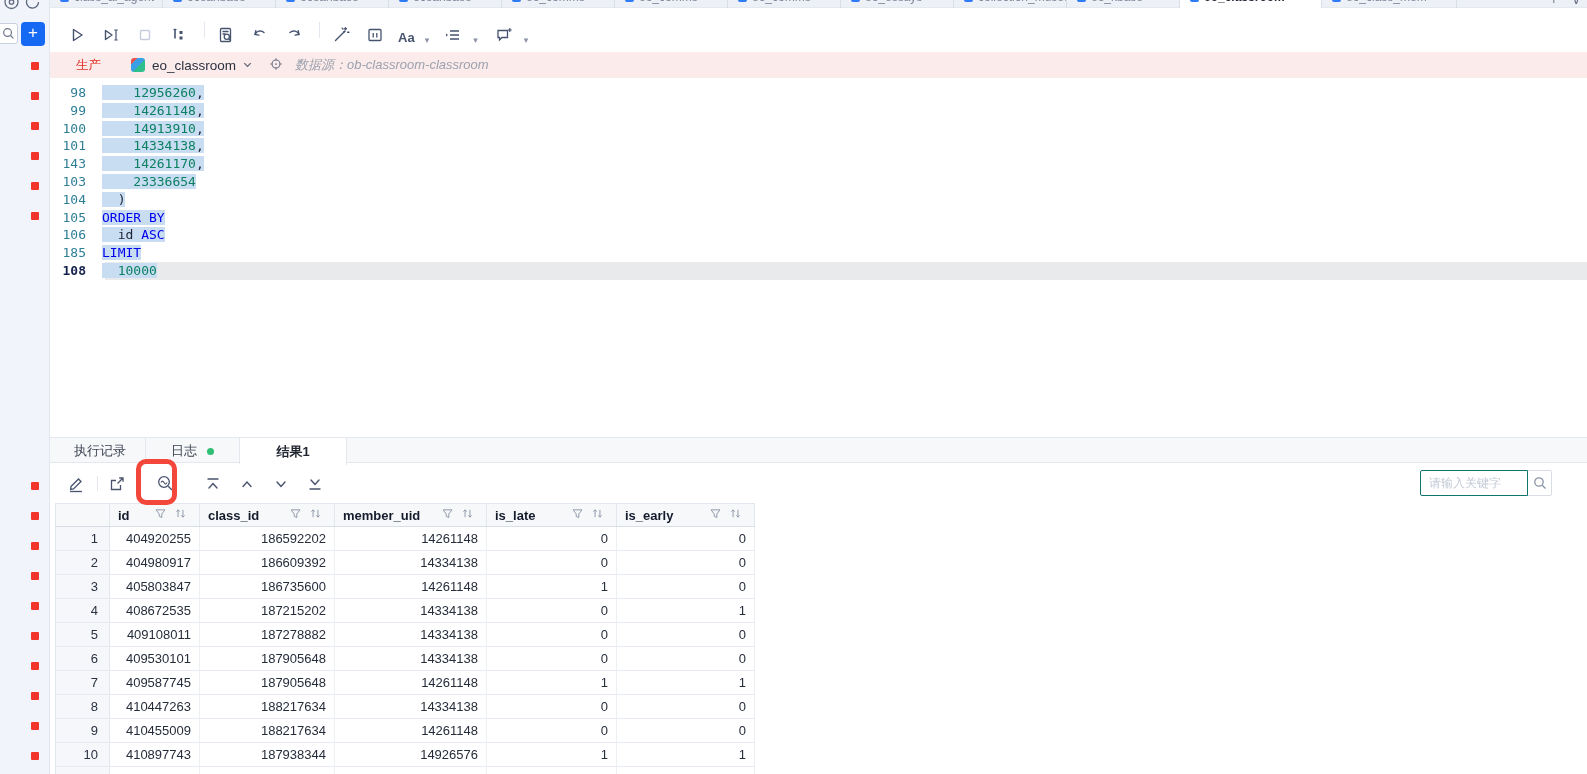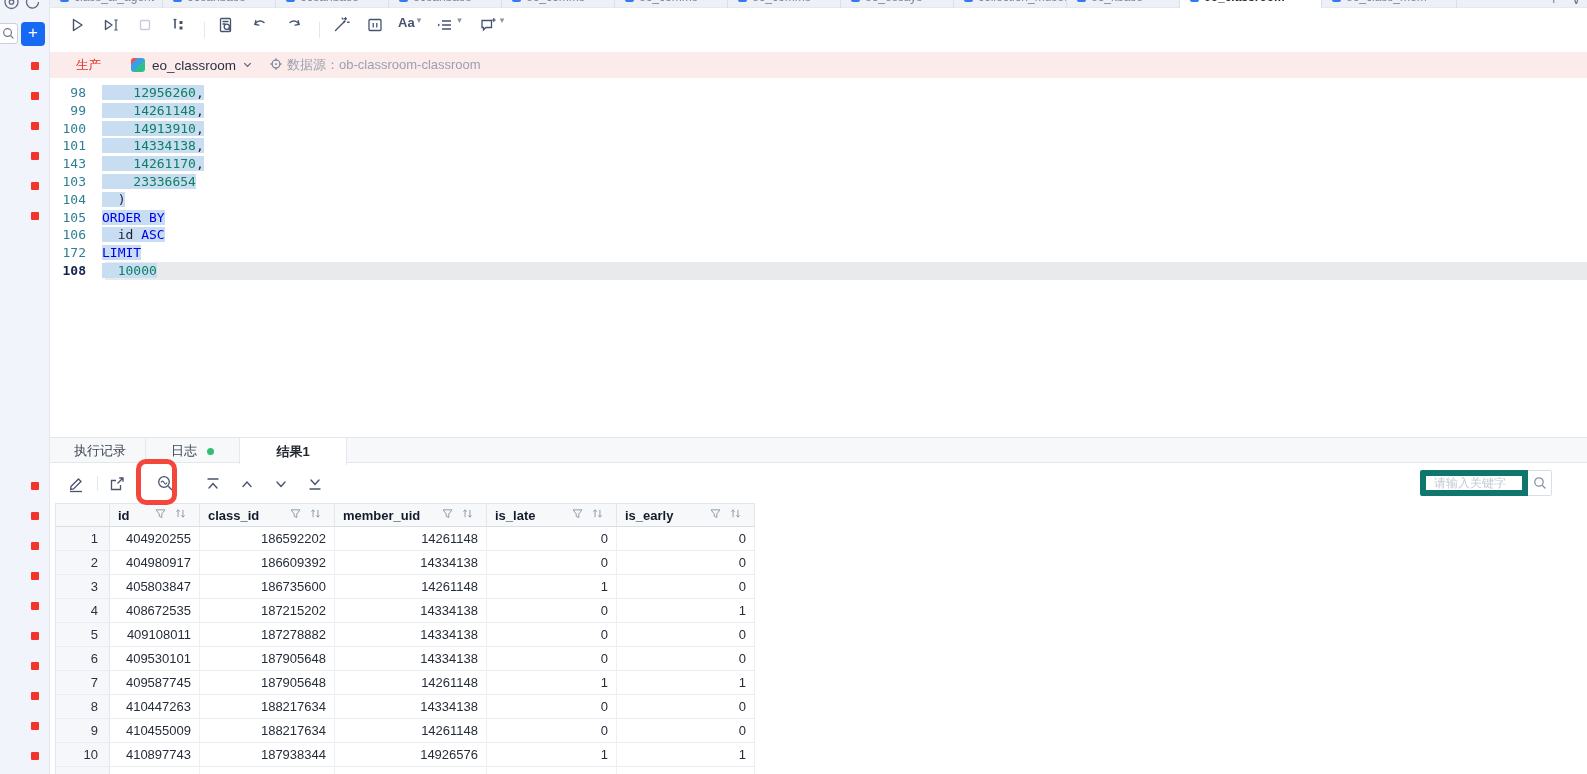--- a/index.html
+++ b/index.html
@@ -30,37 +30,37 @@
   .tab-inner { display:flex; align-items:center; gap:5px; height:22px; margin-top:-14px; padding-left:10px;
     font-size:12px; color:#7d8699; white-space:nowrap; }
   .tab.active .tab-inner { color:#252b38; font-weight:bold; }
   .tab-table-ic { flex:0 0 9px; width:9px; height:9px; border-radius:2px; background:#2f7bf5; }
   .tab-bar-right { position:absolute; right:6px; top:-8px; height:16px; display:flex; gap:14px;
     color:#6b7488; font-size:13px; }
 
   
   .main-toolbar { position:absolute; left:50px; top:8px; right:0; height:44px; background:#fff;
     display:flex; align-items:center; padding-left:12px; }
-  .tb-ic { width:30px; height:30px; display:flex; align-items:flex-start; justify-content:center;
-    margin-right:4px; border-radius:4px; cursor:pointer; color:#46536f; }
+  .tb-ic { width:30px; height:30px; display:flex; align-items:flex-end; justify-content:center;
+    margin-right:4px; border-radius:4px; cursor:pointer; color:#46536f;gap:8px; }
   .tb-ic svg { display:block; }
   .tb-div { width:1px; height:16px; background:#e3e7ee; margin:0 6px; }
   .tb-caret { font-size:9px; color:#8b93a6; margin-left:2px; }
   .tb-aa { font-size:13px; font-weight:bold; color:#46536f; }
 
   
   .conn-bar { position:absolute; left:50px; top:52px; right:0; height:26px; background:#fcebeb;
     display:flex; align-items:center; font-size:13px; }
   .conn-env { color:#e02e24; margin-left:26px; font-size:12.5px; }
   .conn-db-ic { width:14px; height:14px; border-radius:3px; margin-left:30px;
     background:linear-gradient(135deg,#e8554d 0 22%, #3b9fe8 22% 55%, #2fbf8f 55%); }
   .conn-db { color:#2a3140; margin-left:7px; font-size:13.5px; }
   .conn-chevron { margin-left:6px; color:#5d6575; }
   .conn-target { margin-left:16px; color:#6a7386; }
-  .conn-ds { color:#9aa1ad; margin-left:4px; }
+  .conn-ds { color:#9aa1ad; margin-left:12px;font-style:italic; }
 
   
   .editor { position:absolute; left:50px; top:78px; right:0; height:359px; background:#fff;
     padding-top:6px; font-family:"DejaVu Sans Mono", monospace; font-size:13px; }
   .code-line { position:relative; height:17.8px; line-height:17.8px; padding-left:52px; white-space:pre; }
   .code-line.current { background:linear-gradient(to right, transparent 55px, #e9eaec 55px); }
   .gutter { position:absolute; left:0; top:0; width:36px; text-align:right; color:#2e7f95; }
   .code-line.current .gutter { color:#16214d; font-weight:bold; }
   .sel { background:#c8dcf2; }
   .tok-p { color:#1d2333; }
@@ -77,21 +77,21 @@
   .btab-dot { width:7px; height:7px; border-radius:50%; background:#2fbe72; }
 
   
   .results-toolbar { position:absolute; left:50px; top:464px; right:0; height:39px; background:#fff;
     display:flex; align-items:center; padding-left:12px; }
   .rt-ic { width:28px; height:28px; display:flex; align-items:center; justify-content:center;
     margin-right:6px; color:#49536e; cursor:pointer; }
   .rt-div { width:1px; height:15px; background:#e3e7ee; margin:0 5px 0 1px; }
   .rt-gap { width:14px; }
   .search-wrap { position:absolute; right:35px; top:6px; display:flex; height:26px; }
-  .search-input { width:108px; height:26px; border:6px solid #0f766e; border-radius:2px 0 0 2px;
+  .search-input { width:108px; height:26px; border:1px solid #0f766e; border-radius:2px 0 0 2px;
     padding:0 8px; font-size:12px; color:#333; outline:none; }
   .search-input::placeholder { color:#c3c9d6; }
   .search-btn { width:24px; height:26px; border:1px solid #d9dde6; border-left:none; background:#fff;
     display:flex; align-items:center; justify-content:center; cursor:pointer; border-radius:0 2px 2px 0; }
 
   
   .annotation-box { position:absolute; left:136px; top:459px; width:41px; height:46px;
     border:5px solid #f4473b; border-radius:10px; z-index:9; pointer-events:none; }
 
   
@@ -340,21 +340,21 @@
   <div class="editor">
       <div class="code-line"><span class="gutter">98</span><span class="sel"><span class="tok-p">    </span><span class="tok-n">12956260</span><span class="tok-p">,</span></span></div>
       <div class="code-line"><span class="gutter">99</span><span class="sel"><span class="tok-p">    </span><span class="tok-n">14261148</span><span class="tok-p">,</span></span></div>
       <div class="code-line"><span class="gutter">100</span><span class="sel"><span class="tok-p">    </span><span class="tok-n">14913910</span><span class="tok-p">,</span></span></div>
       <div class="code-line"><span class="gutter">101</span><span class="sel"><span class="tok-p">    </span><span class="tok-n">14334138</span><span class="tok-p">,</span></span></div>
       <div class="code-line"><span class="gutter">143</span><span class="sel"><span class="tok-p">    </span><span class="tok-n">14261170</span><span class="tok-p">,</span></span></div>
       <div class="code-line"><span class="gutter">103</span><span class="sel"><span class="tok-p">    </span><span class="tok-n">23336654</span></span></div>
       <div class="code-line"><span class="gutter">104</span><span class="sel"><span class="tok-p">  )</span></span></div>
       <div class="code-line"><span class="gutter">105</span><span class="sel"><span class="tok-k">ORDER BY</span></span></div>
       <div class="code-line"><span class="gutter">106</span><span class="sel"><span class="tok-p">  id </span><span class="tok-k">ASC</span></span></div>
-      <div class="code-line"><span class="gutter">172</span><span class="sel"><span class="tok-k">LIMIT</span></span></div>
+      <div class="code-line"><span class="gutter">185</span><span class="sel"><span class="tok-k">LIMIT</span></span></div>
       <div class="code-line current"><span class="gutter">108</span><span class="sel"><span class="tok-p">  </span><span class="tok-n">10000</span></span></div>
     </div>
 
   <div class="bottom-tabs">
       <div class="btab w1">
         <span>执行记录</span>
       </div>
       <div class="btab w2">
         <span>日志</span>
         <span class="btab-dot"></span>

